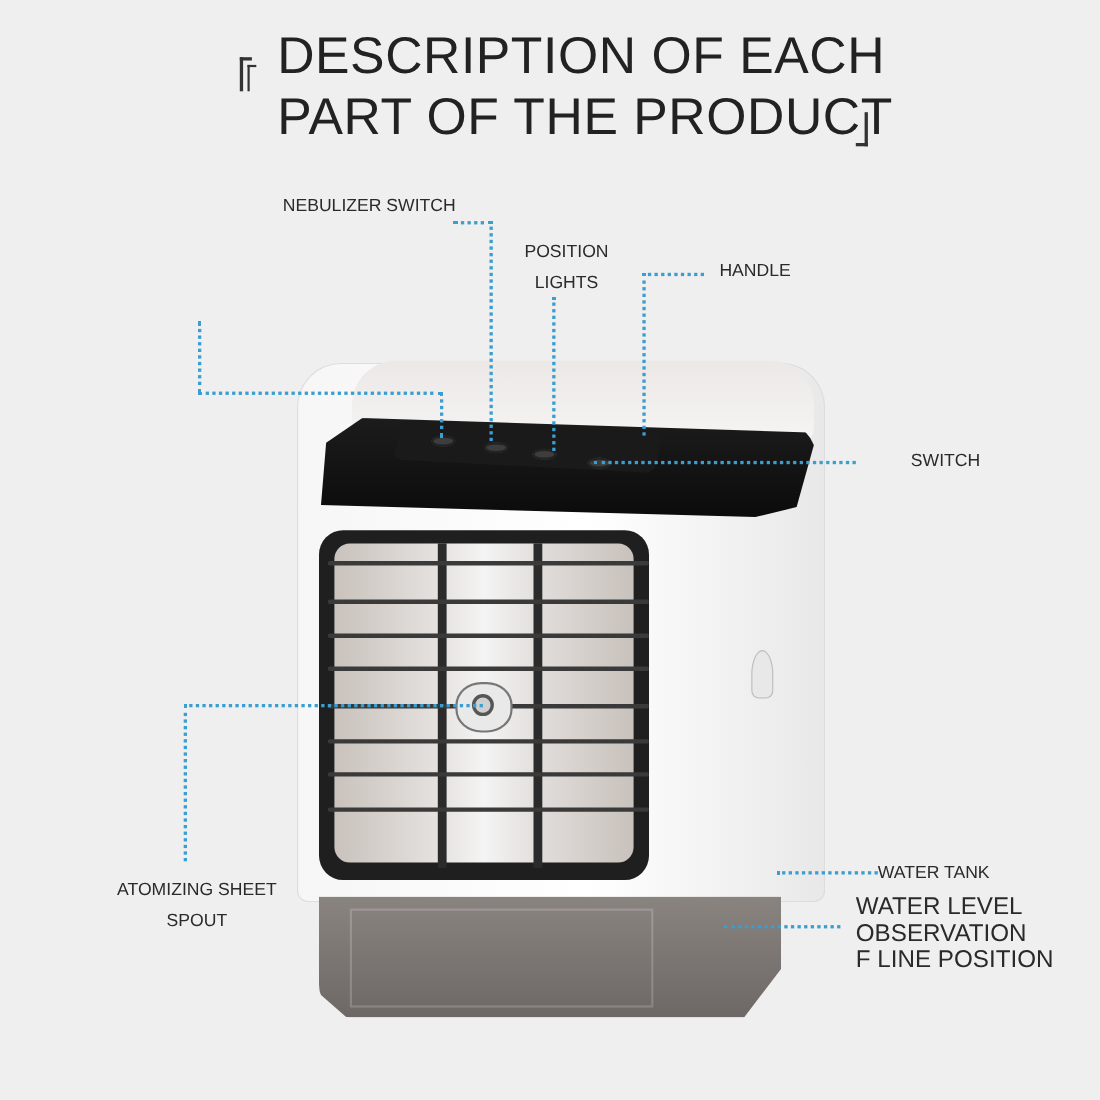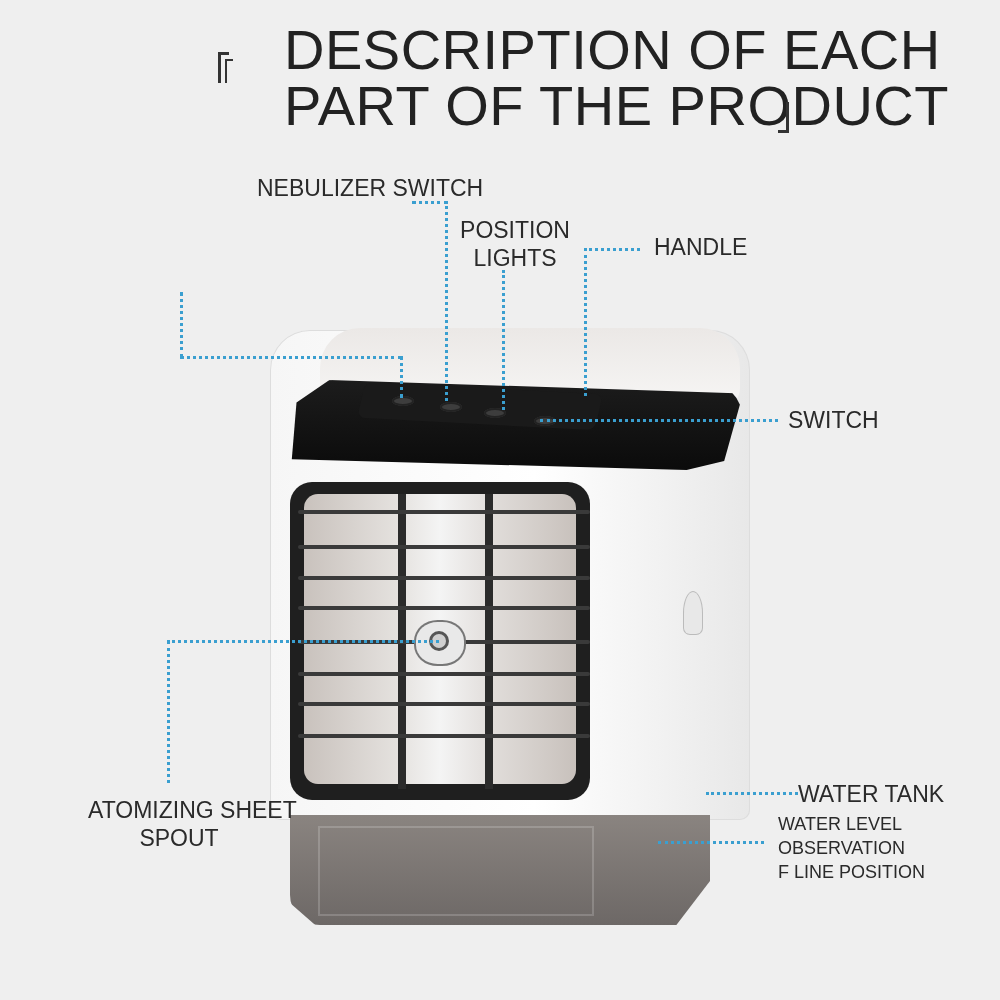--- a/index.html
+++ b/index.html
@@ -1,22 +1,22 @@
 <!DOCTYPE html>
 <html><head>
 <meta charset="utf-8">
 <style>
   html,body{margin:0;padding:0;}
   body{width:1000px;height:1000px;background:#efefef;position:relative;overflow:hidden;font-family:"Liberation Sans","DejaVu Sans",sans-serif;color:#222;}
-  .title{position:absolute;left:252px;top:22px;font-size:56px;line-height:56px;color:#222;letter-spacing:0.5px;font-weight:400;margin-left:32px;}
+  .title{position:absolute;left:252px;top:22px;font-size:47px;line-height:56px;color:#222;letter-spacing:0.5px;font-weight:400;}
   .bracket{position:absolute;width:12px;height:26px;border:3px solid #333;}
   .br-open{left:218px;top:52px;border-right:none;border-bottom:none;width:8px;height:28px;}
   .br-open::after{content:"";position:absolute;left:4px;top:4px;width:6px;height:22px;border:2px solid #333;border-right:none;border-bottom:none;}
   .br-close{left:778px;top:102px;border-left:none;border-top:none;width:8px;height:28px;}
-  .label{position:absolute;font-size:23px;line-height:28px;color:#2a2a2a;text-align:center;white-space:nowrap;}
+  .label{position:absolute;font-size:16px;line-height:28px;color:#2a2a2a;text-align:center;white-space:nowrap;}
   .dot-h{position:absolute;height:0;border-top:3px dotted #3a9fd0;}
   .dot-v{position:absolute;width:0;border-left:3px dotted #3a9fd0;}
   
   .prod{position:absolute;}
   .body-main{left:270px;top:330px;width:480px;height:490px;background:linear-gradient(90deg,#f6f6f6 0%,#ffffff 55%,#e8e8e8 100%);border-radius:40px 40px 10px 10px;box-shadow:0 0 0 1px #ddd inset;}
   .top-cap{left:320px;top:328px;width:420px;height:80px;background:linear-gradient(180deg,#ebe8e6,#f7f6f5);border-radius:40px 40px 20px 20px;}
   .black-band{left:273px;top:380px;width:470px;height:90px;background:linear-gradient(180deg,#1c1c1c,#0b0b0b);border-radius:60px 40px 30px 30px;clip-path:polygon(5% 25%,12% 0,100% 15%,96% 90%,88% 100%,4% 88%);}
   .panel{left:360px;top:388px;width:240px;height:36px;background:#1a1a1a;border-radius:8px;transform:skewX(-10deg) rotate(3deg);}
   .btn{position:absolute;width:22px;height:10px;border-radius:50%;background:#3d3d3d;box-shadow:0 0 0 2px #222 inset;}
   .grill-frame{left:290px;top:482px;width:300px;height:318px;background:#1f1f1f;border-radius:22px;}
@@ -79,31 +79,31 @@
 <div class="label" style="left:460px;top:216px;width:110px;">
   <div>POSITION</div>
   <div>LIGHTS</div>
 </div>
 <div class="dot-v" style="left:502px;top:270px;height:140px;"></div>
 
 <div class="label" style="left:654px;top:233px;">HANDLE</div>
 <div class="dot-h" style="left:584px;top:248px;width:56px;"></div>
 <div class="dot-v" style="left:584px;top:248px;height:148px;"></div>
 
-<div class="label" style="left:788px;top:406px;">SWITCH</div>
+<div class="label" style="left:828px;top:406px;">SWITCH</div>
 <div class="dot-h" style="left:540px;top:419px;width:238px;"></div>
 
 <div class="label" style="left:88px;top:796px;width:182px;text-align:center;">
   <div>ATOMIZING SHEET</div>
   <div>SPOUT</div>
 </div>
 <div class="dot-v" style="left:167px;top:641px;height:142px;"></div>
 <div class="dot-h" style="left:167px;top:640px;width:272px;"></div>
 
 <div class="label" style="left:798px;top:780px;text-align:center;">WATER TANK</div>
 <div class="dot-h" style="left:706px;top:792px;width:92px;"></div>
 
-<div class="label" style="left:778px;top:812px;width:122px;font-size:18px;line-height:24px;">
+<div class="label" style="left:778px;top:812px;width:122px;font-size:22px;line-height:24px;">
   <div>WATER LEVEL</div>
   <div>OBSERVATION</div>
   <div>F LINE POSITION</div>
 </div>
 <div class="dot-h" style="left:658px;top:841px;width:106px;"></div>
 
 </body></html>

